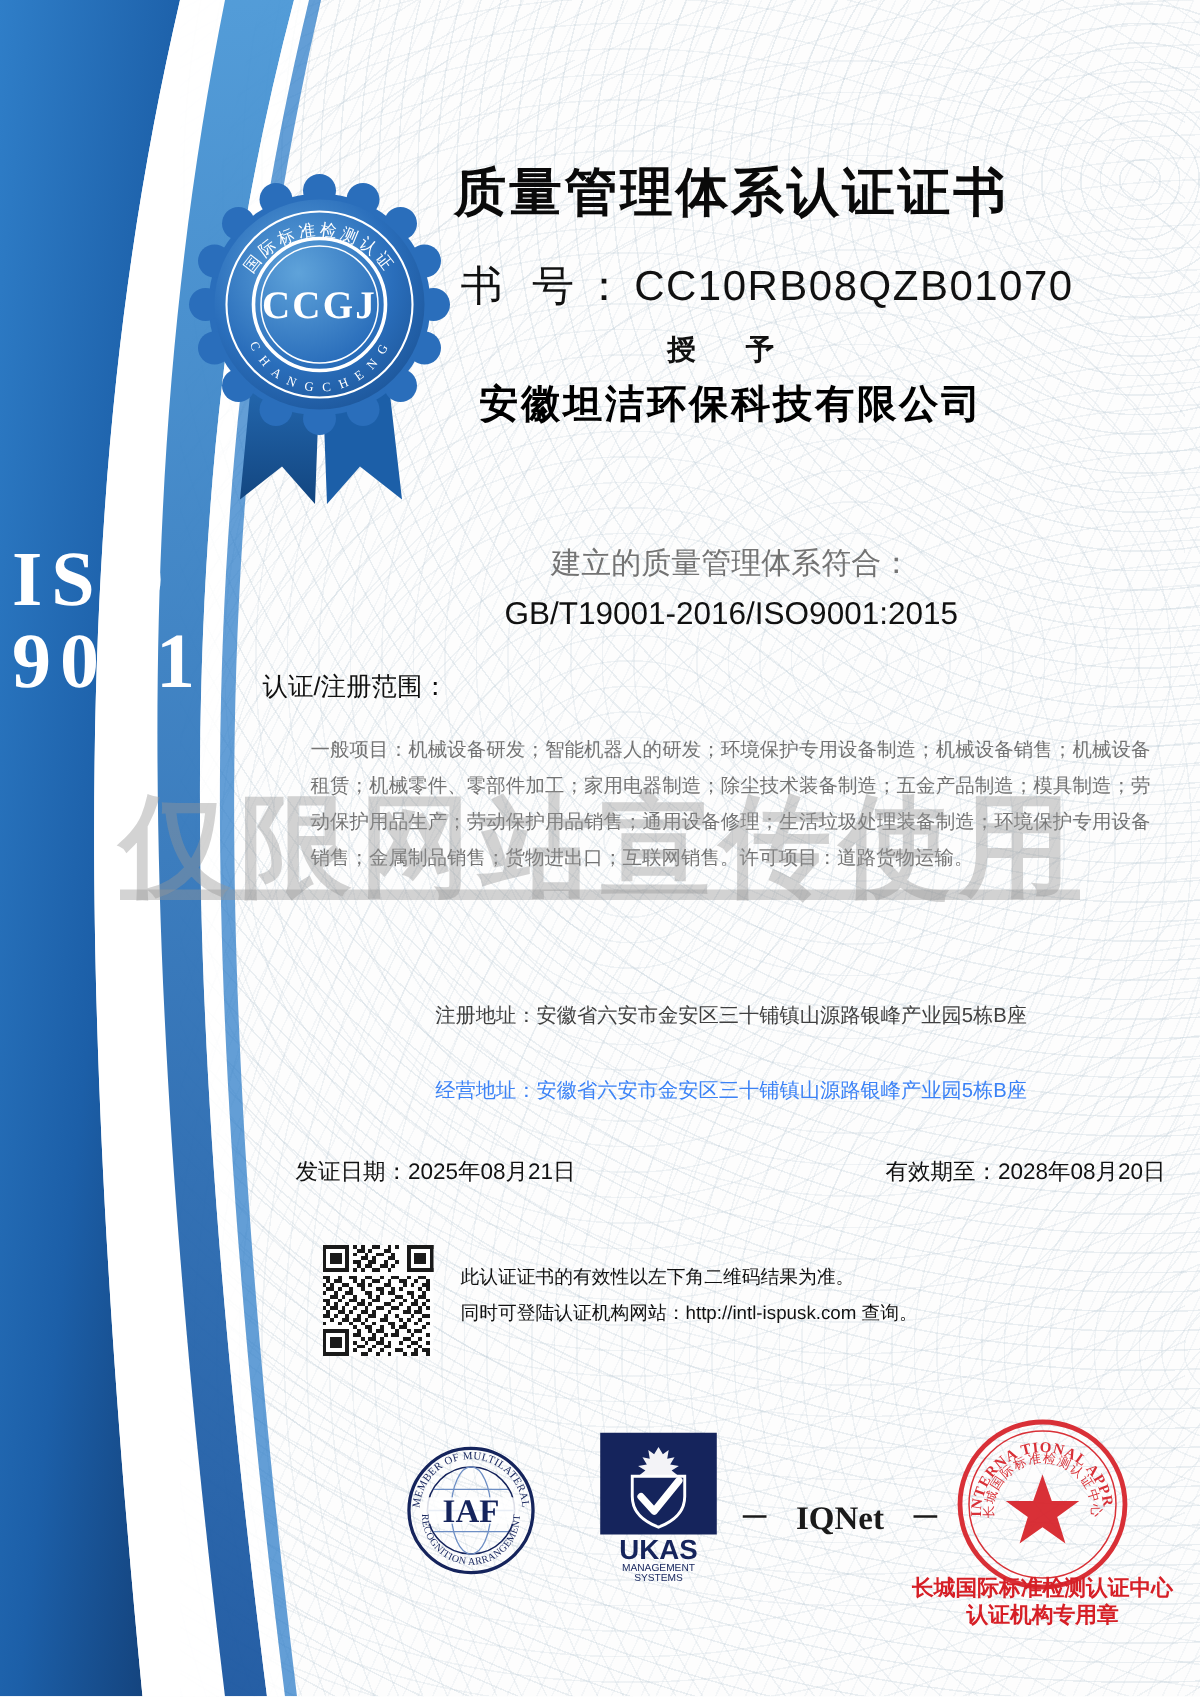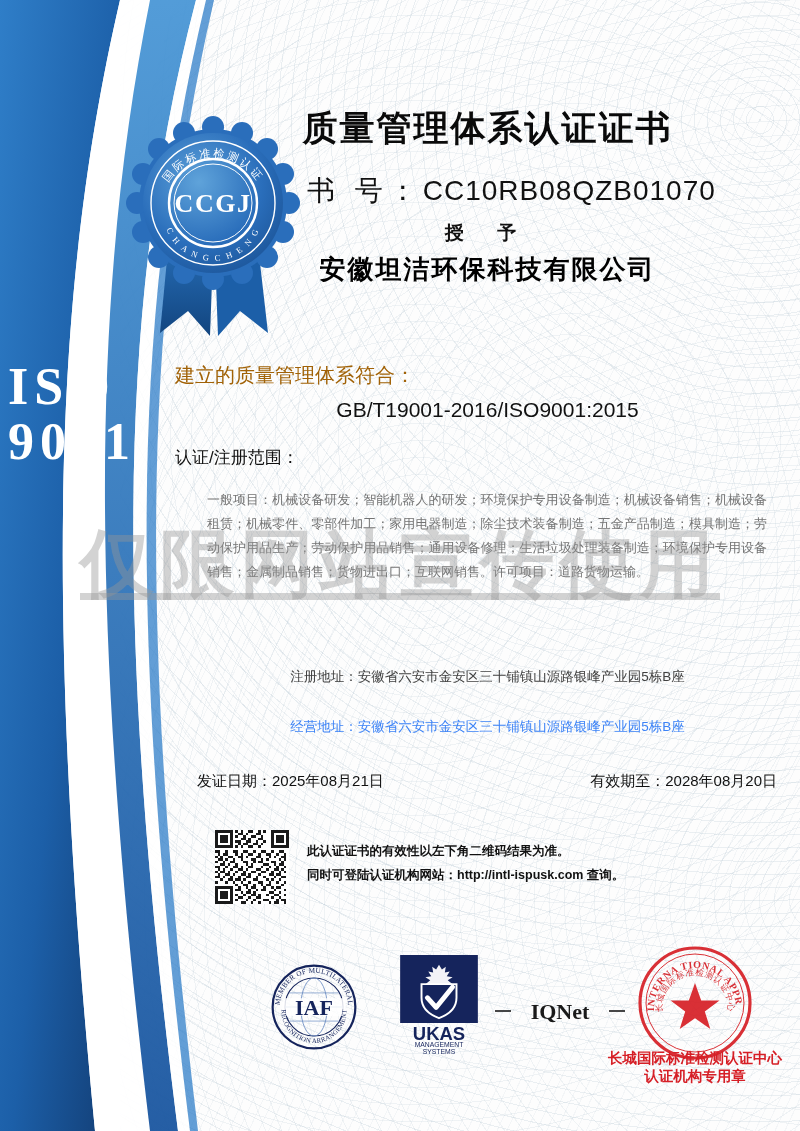--- a/index.html
+++ b/index.html
@@ -71,22 +71,22 @@
   }
   .company{
     position:absolute;left:0;top:252px;width:625px;text-align:center;
     font-size:26px;font-weight:bold;color:#000;letter-spacing:2px;
   }
   .credit{
     position:absolute;left:0;top:313px;width:625px;text-align:center;
     font-size:13.5px;color:#111;
   }
   .std-lead{
-    position:absolute;left:0;top:362px;width:625px;
-    font-size:20px;color:#a16207;
+    position:absolute;left:0;top:362px;width:625px;text-align:center;
+    font-size:20px;color:#737373;
   }
   .std-code{
     position:absolute;left:0;top:398px;width:625px;text-align:center;
     font-size:21px;color:#111;
   }
   .scope-lead{
     position:absolute;left:0;top:446px;width:625px;text-align:left;
     font-size:17px;color:#111;
   }
   .scope-body{
@@ -107,21 +107,21 @@
     display:flex;justify-content:space-between;
     font-size:15px;color:#111;
   }
   
   .qr-block{position:absolute;left:40px;top:830px;width:560px;height:80px;}
   .qr{
     position:absolute;left:0;top:0;width:74px;height:74px;
   }
   .qr-note{
     position:absolute;left:92px;top:10px;width:430px;
-    font-size:12.5px;line-height:1.9;color:#111;font-weight:bold;
+    font-size:12.5px;line-height:1.9;color:#111;
   }
   
   .logos{position:absolute;left:0;top:955px;width:625px;height:110px;}
   .iaf{position:absolute;left:95px;top:8px;width:88px;height:88px;}
   .ukas{position:absolute;left:225px;top:0px;width:78px;height:102px;}
   .iqnet{position:absolute;left:320px;top:40px;width:130px;height:32px;}
   .redstamp{position:absolute;left:425px;top:-10px;width:190px;height:140px;}
   
   .watermark{
     position:absolute;left:0;top:515px;width:800px;

